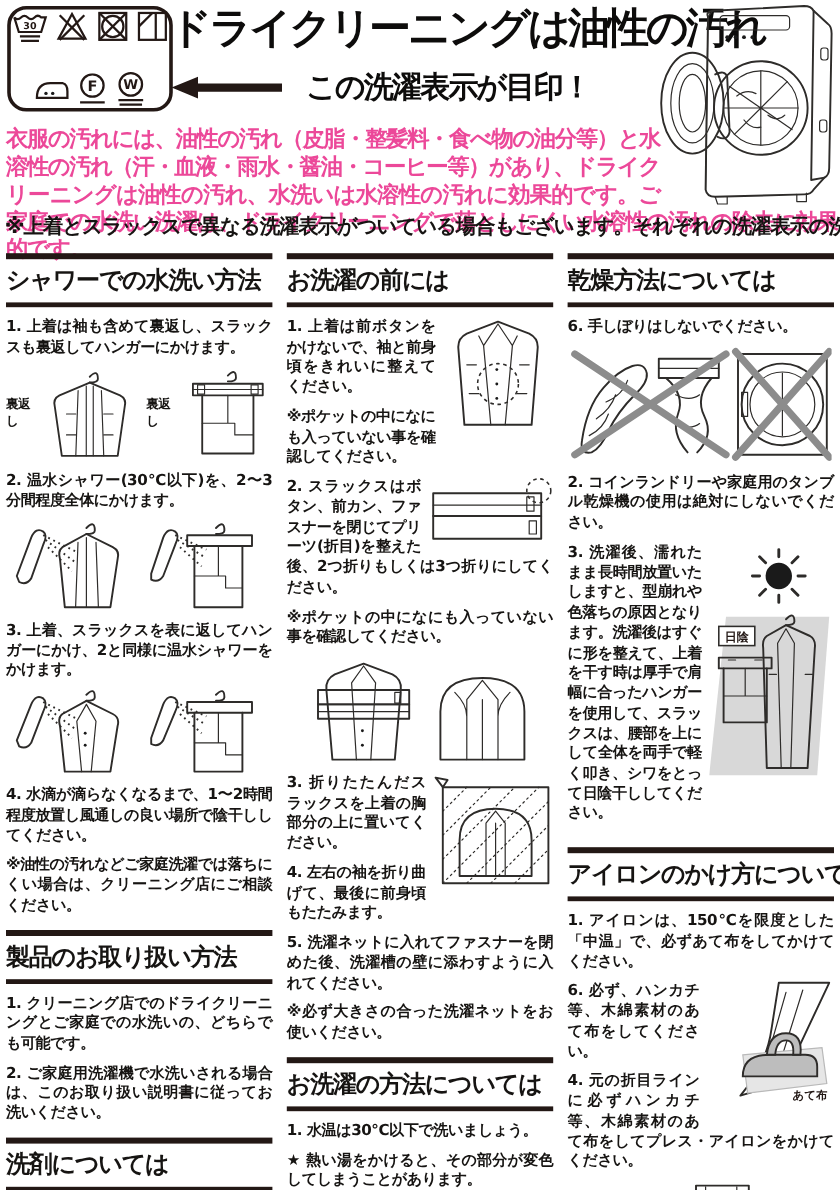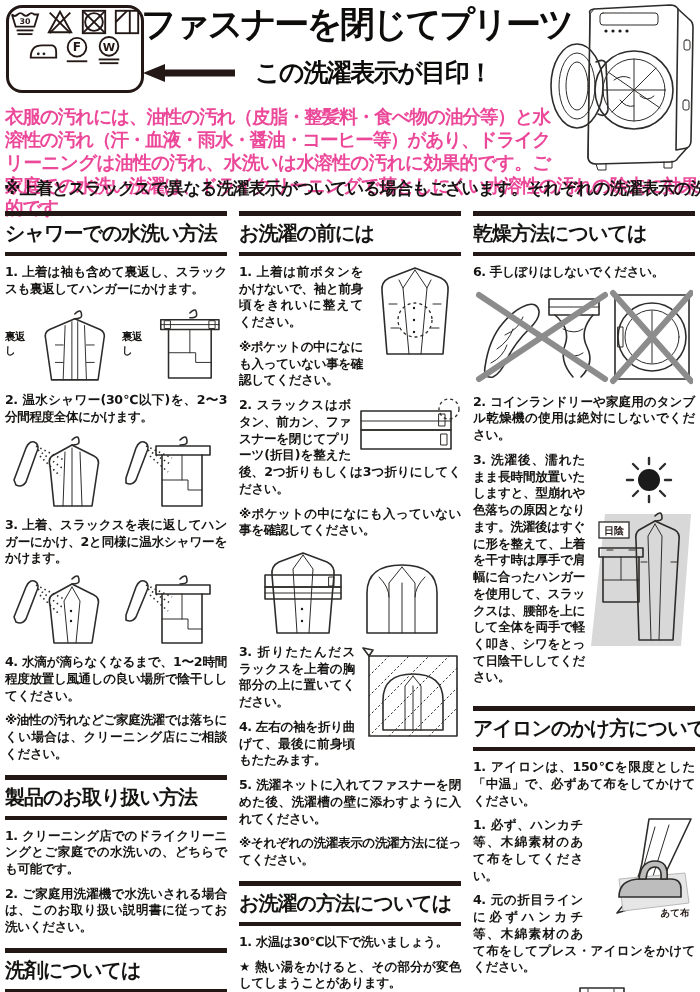--- a/index.html
+++ b/index.html
@@ -5,21 +5,21 @@
   html,body{margin:0;padding:0;}
   body{
     width:700px;height:992px;background:#fff;color:#161412;
     font-family:"DejaVu Sans","Liberation Sans",sans-serif;
     font-weight:700;overflow:hidden;position:relative;
   }
   .top{position:relative;height:208px;}
   .carebox{
     position:absolute;left:6px;top:5px;width:132px;height:82px;
     border:3.5px solid #231815;border-radius:16px;
-    display:flex;flex-direction:column;justify-content:flex-start;align-items:center;
+    display:flex;flex-direction:column;justify-content:space-between;align-items:center;
     background:#fff;
   }
   .care-row{display:flex;gap:4px;align-items:center;}
   .care-row svg{display:block;}
   .sym{stroke:#231815;fill:none;stroke-width:2;}
   .title{
     position:absolute;left:141px;top:6px;font-size:35px;letter-spacing:-2.5px;
     white-space:nowrap;line-height:1.05;color:#0d0c0b;
   }
   .subrow{position:absolute;left:143px;top:56px;display:flex;align-items:center;gap:20px;}
@@ -103,21 +103,21 @@
       </svg>
       <svg width="28" height="30" viewBox="0 0 28 32">
         <circle class="sym" cx="14" cy="11" r="10"></circle>
         <text class="svgtext" x="14" y="15.5" font-size="12" text-anchor="middle">W</text>
         <line class="sym" x1="3" y1="25" x2="25" y2="25"></line>
         <line class="sym" x1="4" y1="29" x2="24" y2="29"></line>
       </svg>
     </div>
   </div>
 
-  <div class="title">ファスナーを閉じてプリーツ</div>
+  <div class="title">ドライクリーニングは油性の汚れ</div>
 
   <div class="subrow">
     <svg width="92" height="20" viewBox="0 0 92 20">
       <polygon fill="#231815" points="0,10 22,1 22,6.5 92,6.5 92,13.5 22,13.5 22,19"></polygon>
     </svg>
     <span class="subtitle">この洗濯表示が目印！</span>
   </div>
 
   <svg class="machine" width="156" height="172" viewBox="0 0 156 172">
     <path class="ln" d="M46,14 Q44,10 50,9 L126,5 Q132,5 134,9 L146,20 Q149,22 149,28 L147,140 Q147,146 143,148 L134,158 Q132,162 126,162 L52,164 Q45,164 44,158 Z"></path>
@@ -277,21 +277,21 @@
         <rect class="ln" x="8" y="12" width="88" height="80"></rect>
         <path class="lnthin" style="stroke-dasharray:1.5 3;" d="M8,32 L28,12 M8,52 L48,12 M8,72 L68,12 M8,92 L88,12 M28,92 L96,24 M48,92 L96,44 M68,92 L96,64"></path>
         <path class="ln" d="M22,86 L22,56 Q22,30 52,30 Q82,30 82,56 L82,86 Z"></path>
         <path class="lnthin" d="M52,32 L44,42 L44,86 M52,32 L60,42 L60,86 M52,42 L52,86"></path>
         <path class="ln" d="M8,12 L2,4 L12,6 Z"></path>
       </svg>
       <p class="step">3. 折りたたんだスラックスを上着の胸部分の上に置いてください。</p>
       <p class="step">4. 左右の袖を折り曲げて、最後に前身頃もたたみます。</p>
       <div class="clear"></div>
       <p class="step">5. 洗濯ネットに入れてファスナーを閉めた後、洗濯槽の壁に添わすように入れてください。</p>
-      <p class="note">※それぞれの洗濯表示の洗濯方法に従ってください。</p>
+      <p class="note">※必ず大きさの合った洗濯ネットをお使いください。</p>
     </div>
 
     <div class="sec">
       <div class="sec-h">お洗濯の方法については</div>
       <p class="step">1. 水温は30℃以下で洗いましょう。</p>
       <p class="step">★ 熱い湯をかけると、その部分が変色してしまうことがあります。</p>
 
     </div>
   </div>
 
@@ -342,21 +342,21 @@
       <div class="fr" style="width:106px;">
         <svg width="106" height="104" viewBox="0 0 106 104">
           <path class="ln" d="M60,2 L102,2 L70,70 Q62,84 48,90 L28,96 Q50,70 54,40 Z"></path>
           <path class="lnthin" d="M66,10 L46,80 M80,8 L60,72"></path>
           <polygon class="cloth" points="30,62 96,56 100,86 34,94"></polygon>
           <path class="ironfill" d="M30,80 Q30,62 52,62 L82,62 Q92,62 92,72 L92,80 Z"></path>
           <path class="ironfill" d="M50,62 Q52,44 66,44 Q80,44 78,62 L72,62 Q73,50 66,50 Q58,50 57,62 Z"></path>
           <text class="svgtext" x="86" y="99" font-size="9.5" text-anchor="middle">あて布</text>
         </svg>
       </div>
-      <p class="step">1. 必ず、ハンカチ等、木綿素材のあて布をしてください。</p>
+      <p class="step">6. 必ず、ハンカチ等、木綿素材のあて布をしてください。</p>
       <p class="step">4. 元の折目ラインに必ずハンカチ等、木綿素材のあて布をしてプレス・アイロンをかけてください。</p>
       <div class="clear"></div>
       <div class="illrow">
         <svg width="120" height="118" viewBox="0 0 120 118">
           <path class="ln" d="M56,2 L100,2 L100,20 L56,20 Z"></path>
           <path class="lnthin" d="M56,11 h44 M64,3 v6 M90,3 v6"></path>
           <path class="ln" d="M56,20 Q48,56 28,84 L10,112 L40,112 Q70,70 100,20 Z"></path>
           <path class="lnthin" d="M62,30 Q50,70 26,104"></path>
           <polygon class="cloth" points="46,64 104,58 108,88 50,96"></polygon>
           <path class="ironfill" d="M44,84 Q44,66 64,66 L92,66 Q102,66 102,76 L102,84 Z"></path>

